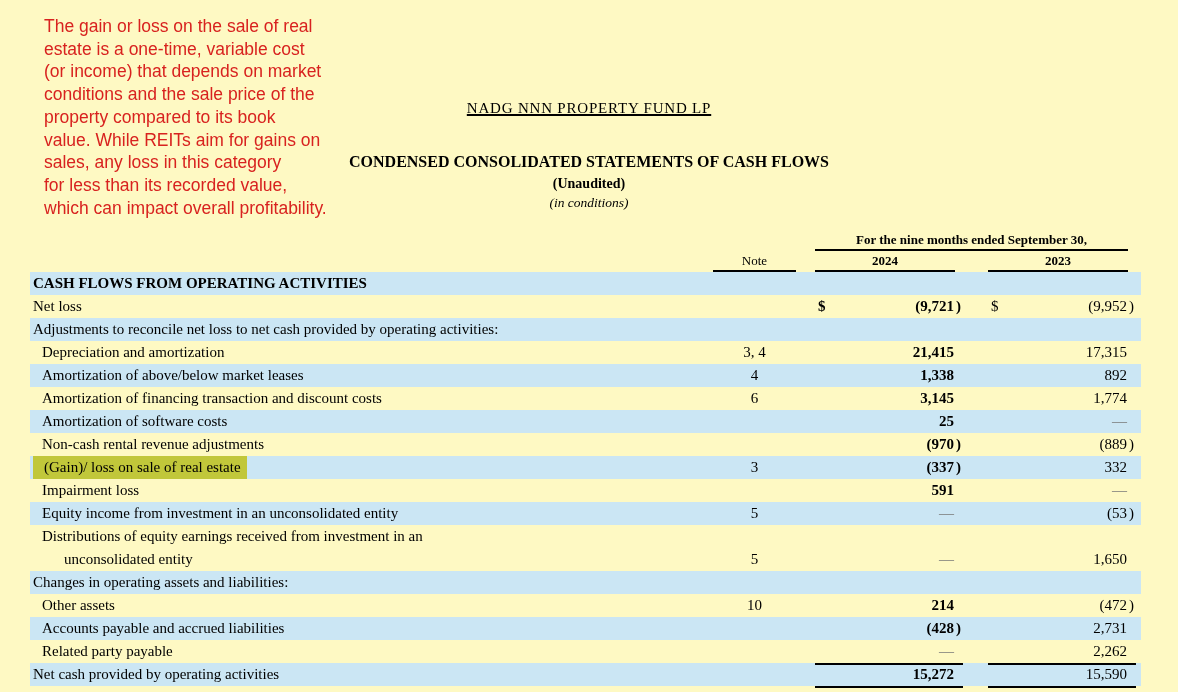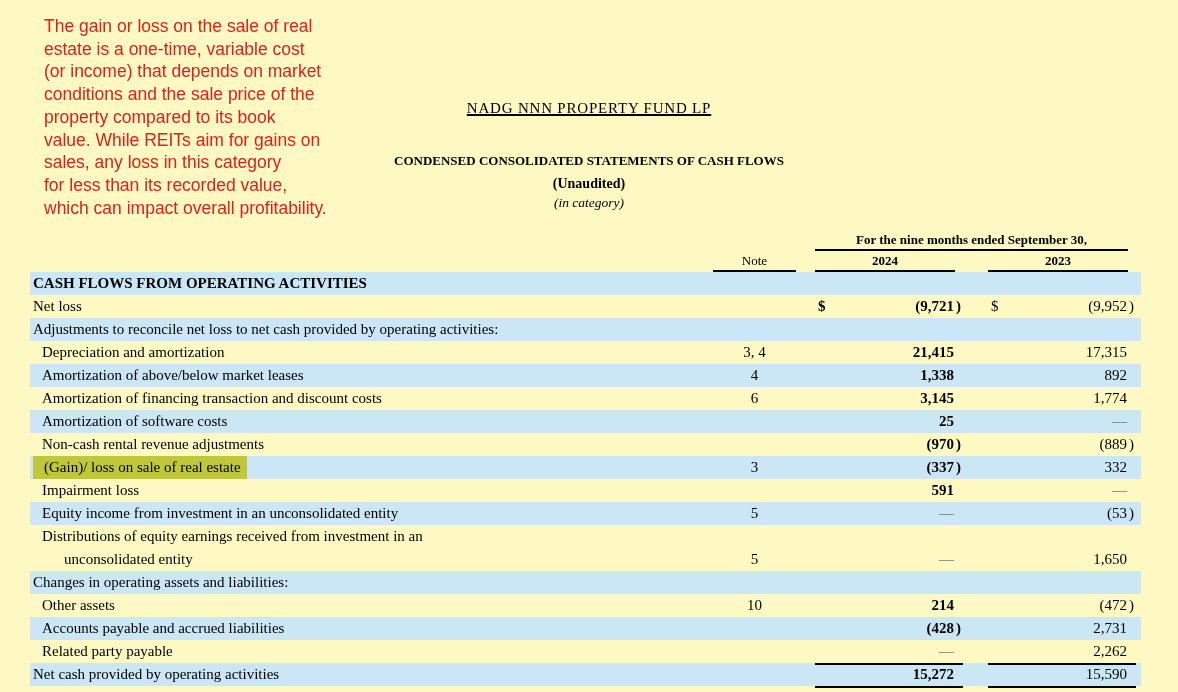--- a/index.html
+++ b/index.html
@@ -10,21 +10,21 @@
   .annotation{position:absolute;left:44px;top:15px;width:360px;
               font-family:"Liberation Sans",sans-serif;font-size:17.5px;line-height:22.7px;
               color:var(--red,#d8221f);}
   .annotation div{white-space:nowrap;}
 
   
   .company{position:absolute;top:100px;left:0;width:100%;text-align:center;
            font-size:15px;font-weight:400;letter-spacing:.8px;
            text-decoration:underline;text-decoration-thickness:2px;}
   .statement{position:absolute;top:153px;left:0;width:100%;text-align:center;
-             font-size:13px;font-weight:700;}
+             font-size:16px;font-weight:700;}
   .unaudited{position:absolute;top:176px;left:0;width:100%;text-align:center;
              font-size:14px;font-weight:700;}
   .units{position:absolute;top:195px;left:0;width:100%;text-align:center;
          font-size:13.5px;font-style:italic;}
 
   
   .table{position:absolute;left:30px;top:230px;width:1111px;font-size:15px;}
   .thA,.thB{position:relative;height:21px;}
   .period{position:absolute;left:785px;width:313px;height:21px;box-sizing:border-box;
           text-align:center;font-weight:700;font-size:13px;line-height:19px;
@@ -69,21 +69,21 @@
       <div>property compared to its book</div>
       <div>value. While REITs aim for gains on</div>
       <div>sales, any loss in this category</div>
       <div>for less than its recorded value,</div>
       <div>which can impact overall profitability.</div>
     </div>
 
   <div class="company">NADG NNN PROPERTY FUND LP</div>
   <div class="statement">CONDENSED CONSOLIDATED STATEMENTS OF CASH FLOWS</div>
   <div class="unaudited">(Unaudited)</div>
-  <div class="units">(in category)</div>
+  <div class="units">(in conditions)</div>
 
   <div class="table">
     <div class="thA">
       <div class="period">For the nine months ended September 30,</div>
     </div>
     <div class="thB">
       <div class="hnote">Note</div>
       <div class="h24">2024</div>
       <div class="h23">2023</div>
     </div>

